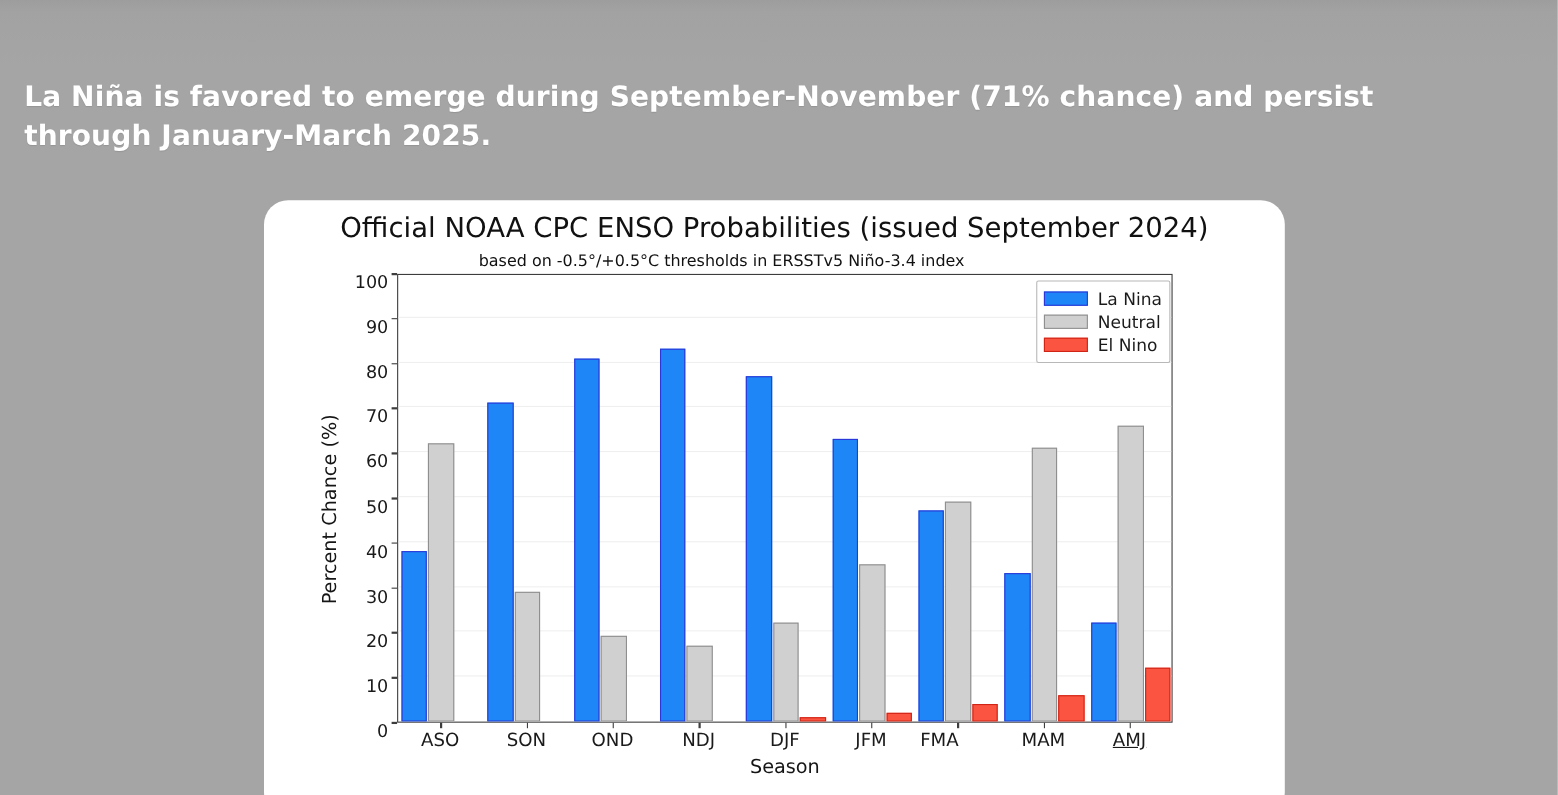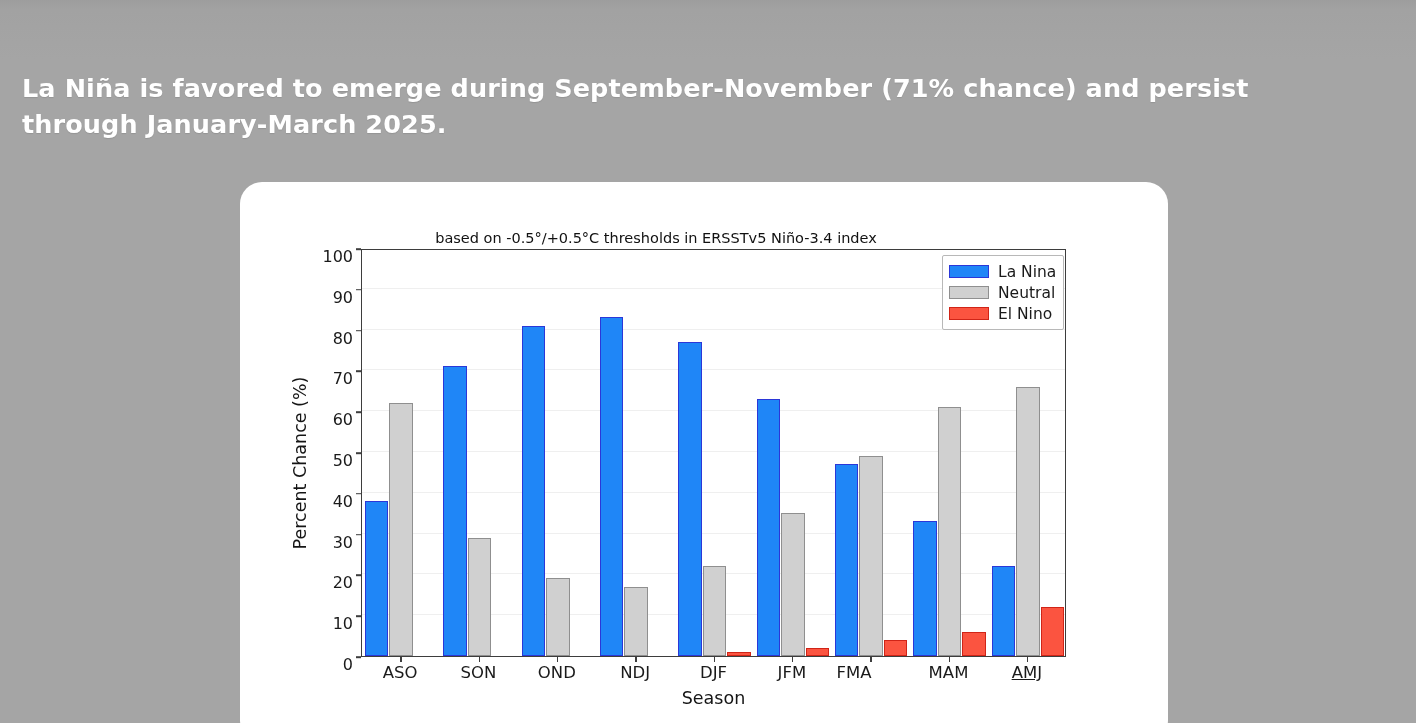--- a/index.html
+++ b/index.html
@@ -222,20 +222,21 @@
 </head>
 <body>
 
 <div id="root">
 
   <div id="headline">La Niña is favored to emerge during September-November (71% chance) and persist through January-March 2025.</div>
 
   <div id="card">
     <div id="figure">
 
+      <div id="chart-title">Official NOAA CPC ENSO Probabilities (issued September 2024)</div>
 
       <div id="chart-subtitle">based on -0.5°/+0.5°C thresholds in ERSSTv5 Niño-3.4 index</div>
 
       <div id="ylabel">Percent Chance (%)</div>
 
       <div id="ytick-labels">
           <div class="ytick-label" style="bottom: 0px; top: 408px;">0</div>
           <div class="ytick-label" style="bottom: 40.8px; top: 367.2px;">10</div>
           <div class="ytick-label" style="bottom: 81.6px; top: 326.4px;">20</div>
           <div class="ytick-label" style="bottom: 122.4px; top: 285.6px;">30</div>

